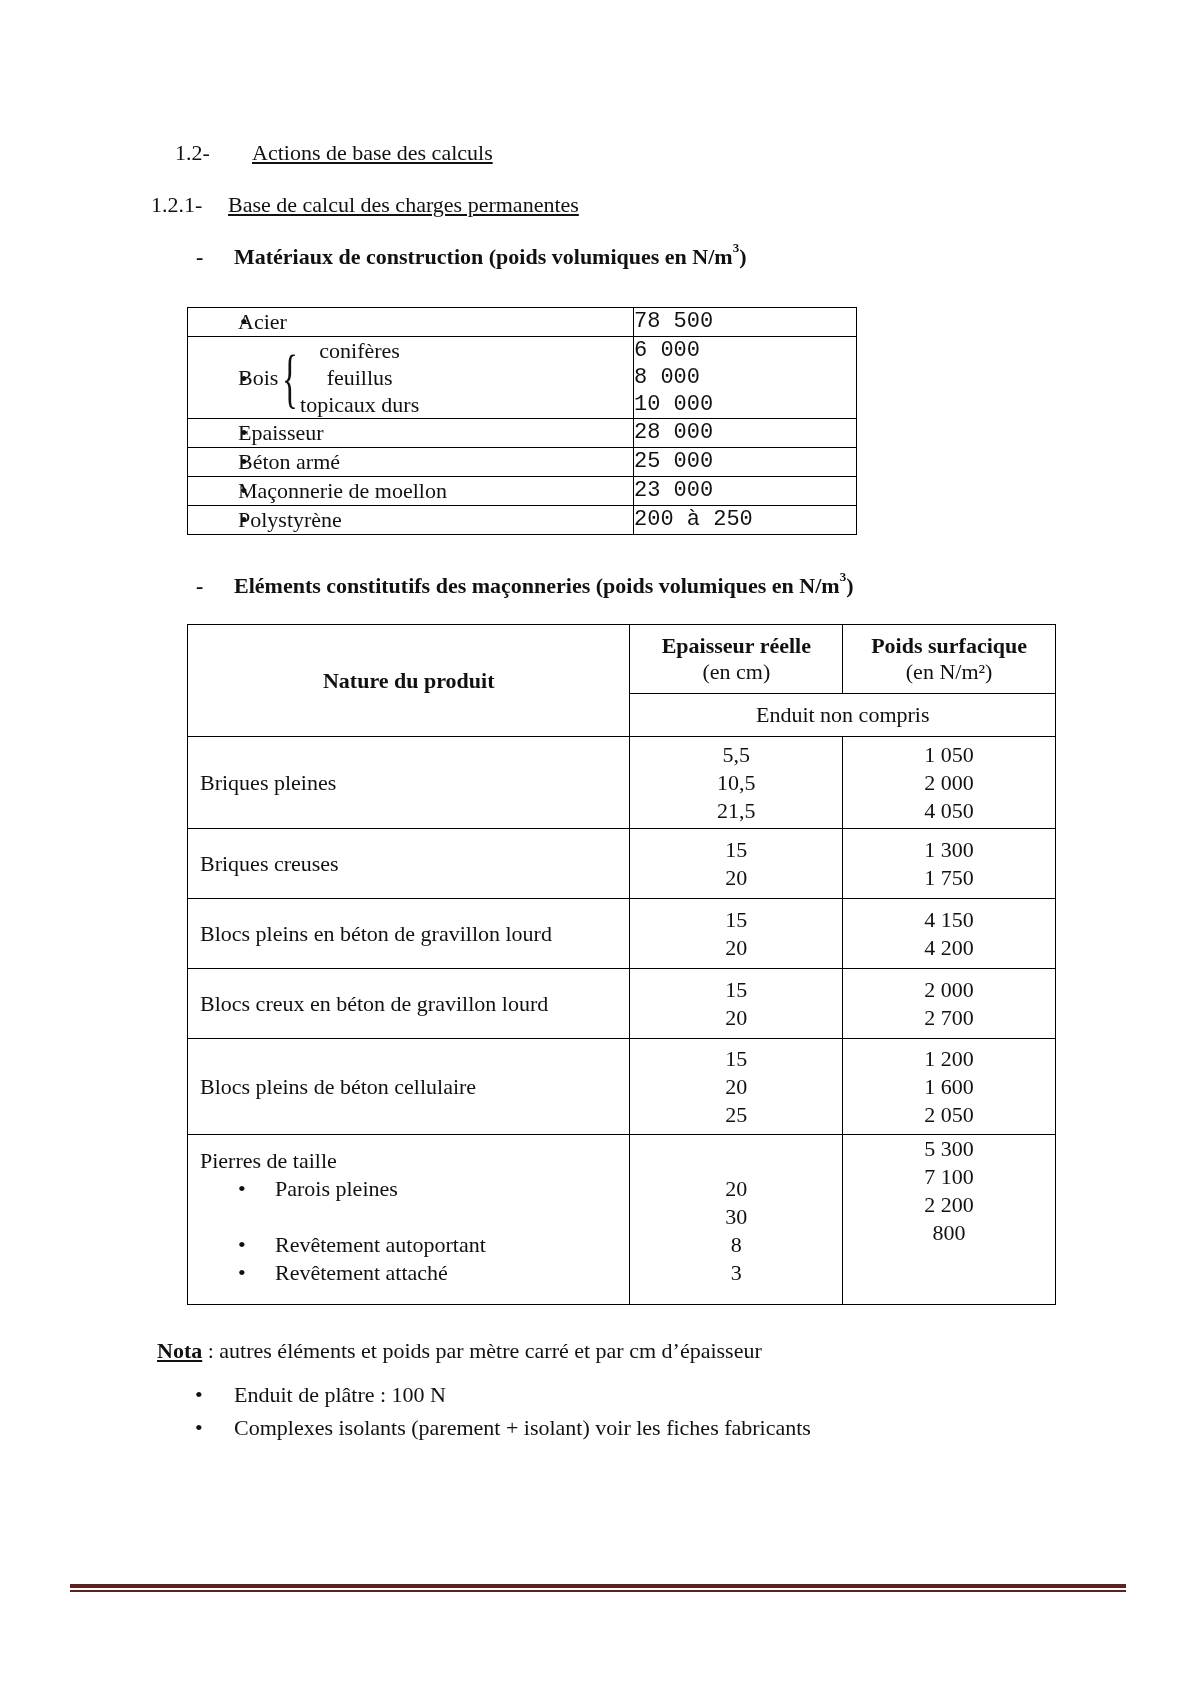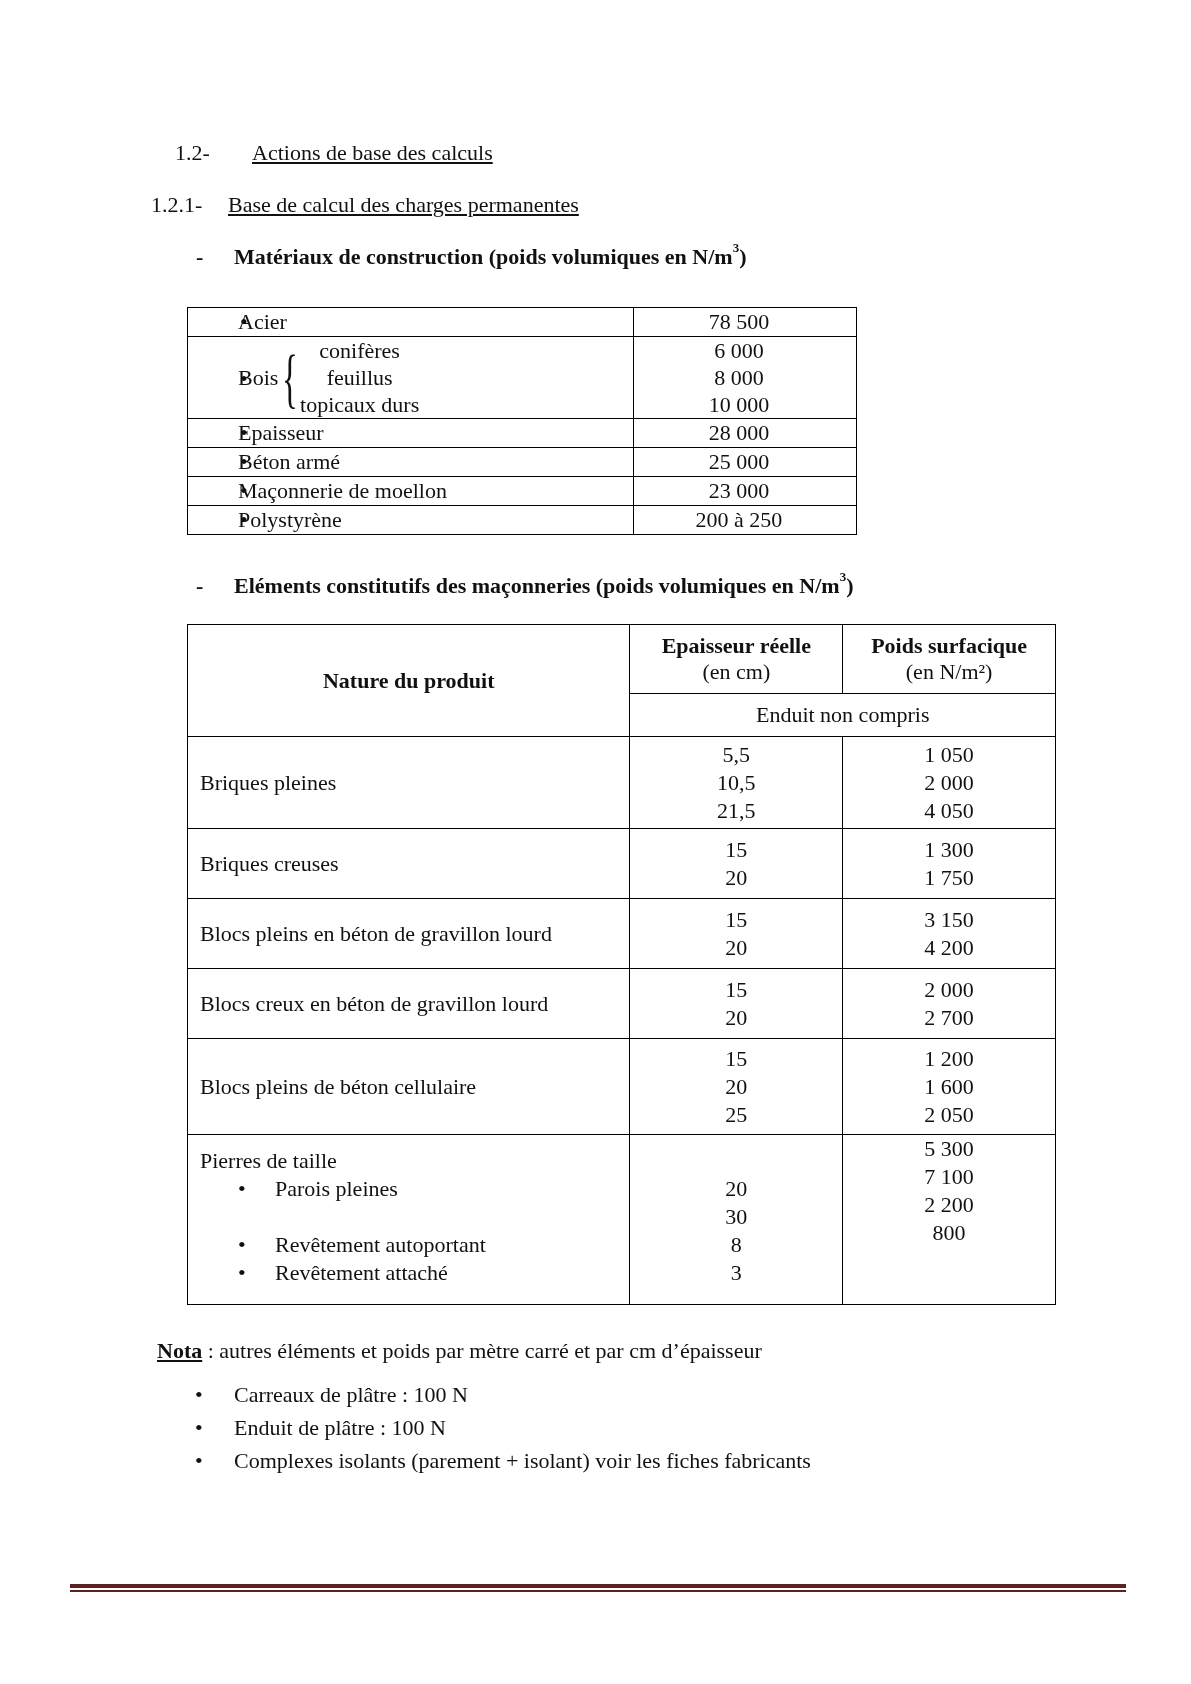--- a/index.html
+++ b/index.html
@@ -14,21 +14,21 @@
   .sub { font-weight:bold; }
   .sub .dash { display:inline-block; width:38px; font-weight:bold; }
   .sub1 { left:196px; top:244px; }
   .sub2 { left:196px; top:573px; }
   sup { font-size:13px; vertical-align:top; position:relative; top:-4px; }
   table { border-collapse:collapse; position:absolute; }
   td, th { border:1.5px solid #000; padding:0; }
   .t1 { left:187px; top:307px; width:670px; }
   .t1 td { height:28px; line-height:28px; }
   .t1 td.name { width:395px; padding-left:50px; position:relative; }
-  .t1 td.val { text-align:center; padding-right:12px; }
+  .t1 td.val { text-align:left; padding-right:12px;font-family:Liberation Mono, monospace; }
   .t1 .bul { position:absolute; left:52px; }
   .bois-val div { line-height:27px; }
   .brace-cell { height:84px; }
   .brace-wrap { display:flex; align-items:center; }
   .brace { font-size:66px; line-height:60px; font-weight:normal; transform:scaleX(0.5); margin:0 -6px 0 -4px; }
   .t2 { left:187px; top:624px; width:869px; }
   .t2 th { font-weight:bold; }
   .t2 td.c1 { width:430px; padding-left:12px; text-align:left; }
   .t2 td.c2, .t2 td.c3 { width:212px; text-align:center; }
   .lines div { line-height:28px; }
@@ -145,21 +145,21 @@
           <div>1 750</div>
         </td>
   </tr>
   <tr style="height:70px">
     <td class="c1">Blocs pleins en béton de gravillon lourd</td>
     <td class="c2 lines">
           <div>15</div>
           <div>20</div>
         </td>
     <td class="c3 lines">
-          <div>3 150</div>
+          <div>4 150</div>
           <div>4 200</div>
         </td>
   </tr>
   <tr style="height:70px">
     <td class="c1">Blocs creux en béton de gravillon lourd</td>
     <td class="c2 lines">
           <div>15</div>
           <div>20</div>
         </td>
     <td class="c3 lines">
@@ -202,19 +202,18 @@
         </td>
   </tr>
 </tbody>
   </table>
 
 <div class="abs nota">
   <b>Nota</b><span> : autres éléments et poids par mètre carré et par cm d’épaisseur</span>
 </div>
 
 <ul class="notes">
-  <li>Carreaux de plâtre : 100 N</li>
   <li>Enduit de plâtre : 100 N</li>
   <li>Complexes isolants (parement + isolant) voir les fiches fabricants</li>
 </ul>
 
 <div class="abs footer1"></div>
 <div class="abs footer2"></div>
 
 </body></html>

